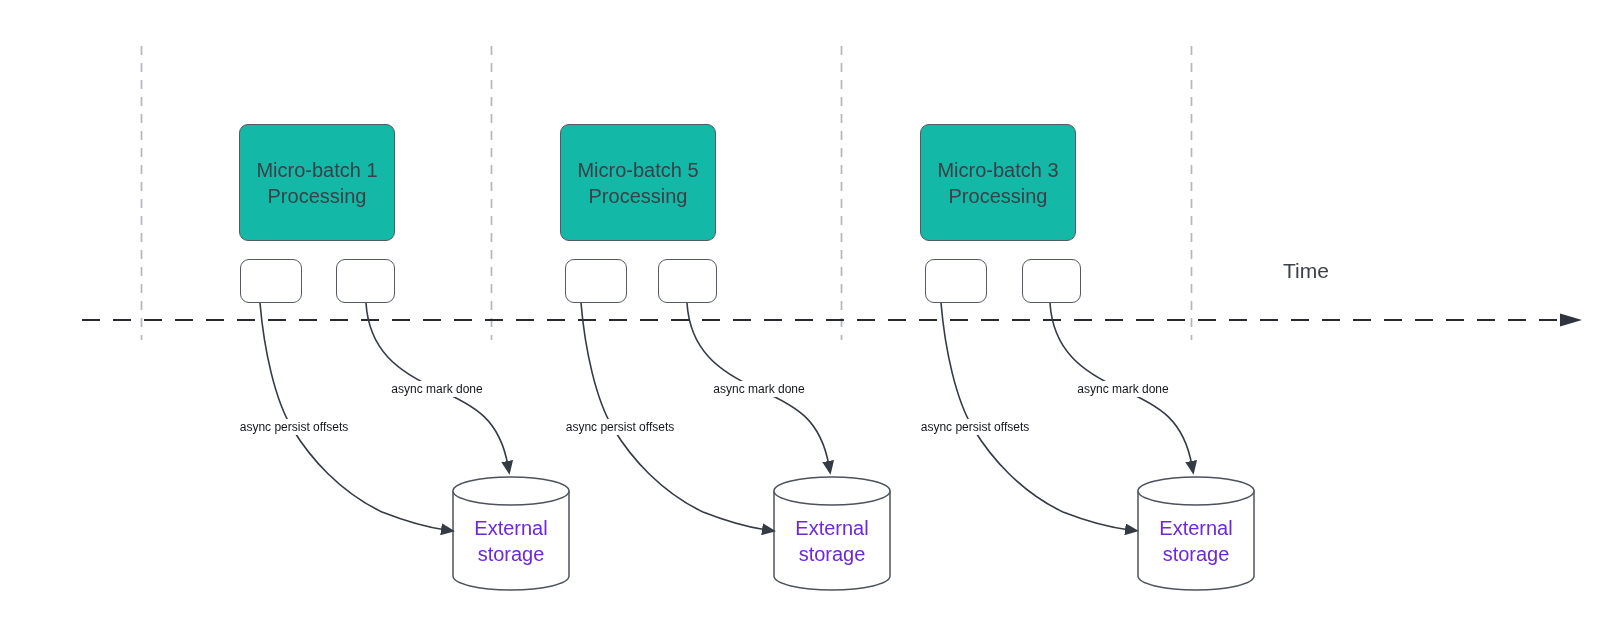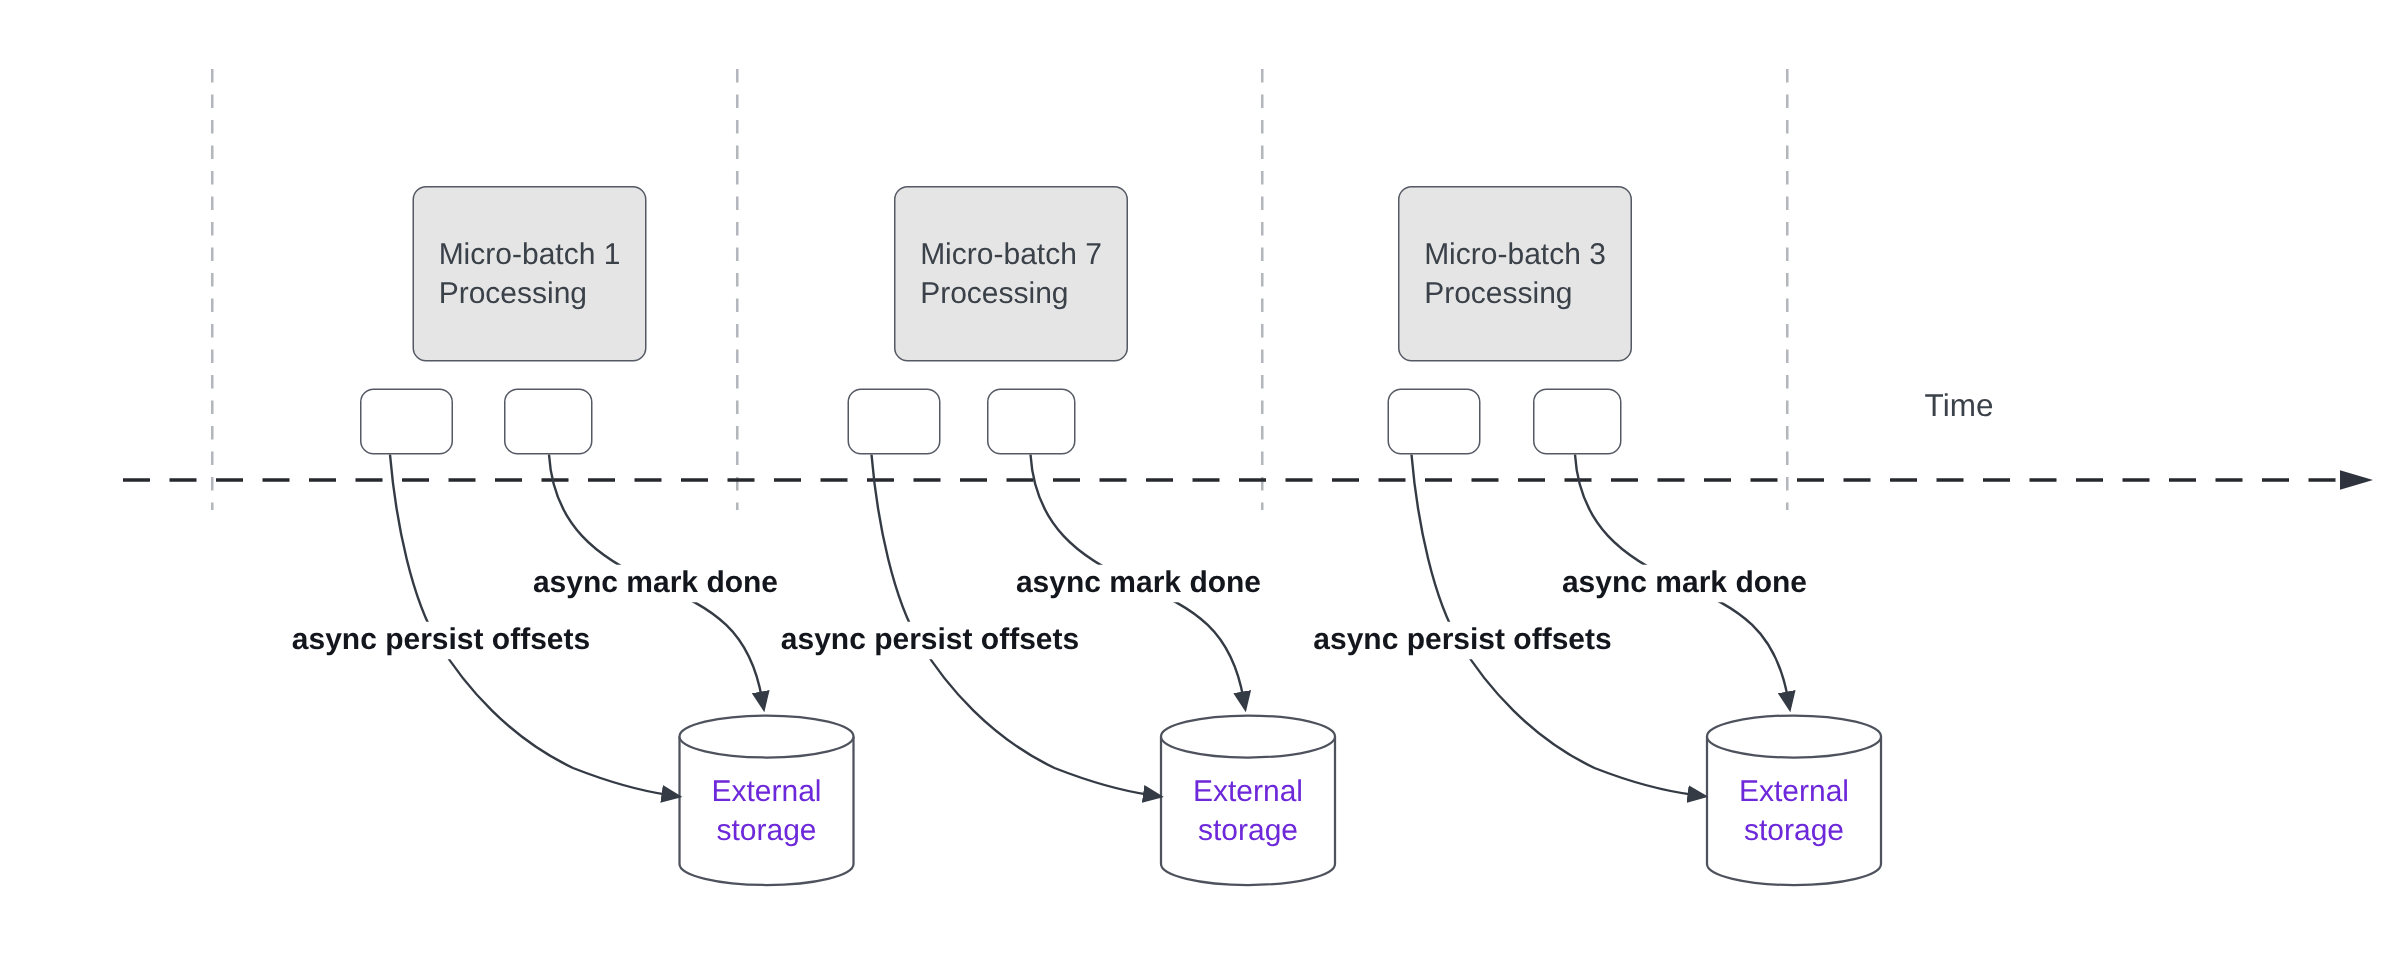--- a/index.html
+++ b/index.html
@@ -11,25 +11,25 @@
     font-family:"Liberation Sans", sans-serif;
     overflow:hidden;
   }
   svg.layer { position:absolute; left:0; top:0; z-index:1; }
 
   .mbox {
     position:absolute;
     width:156px; height:117px;
     border:1.5px solid #545963;
     border-radius:9px;
-    background:#e5e5e5;
+    background:#14b8a6;
     display:flex; align-items:center; justify-content:center;
+    text-align:center;
     z-index:2;
     box-sizing:border-box;
-    margin-left:36px;
   }
   .mbox-text {
     font-size:20px; line-height:26px;
     color:#3b4149;
     white-space:pre-line;
   }
   .sbox {
     position:absolute;
     width:62px; height:44px;
     border:1.5px solid #545963;
@@ -44,22 +44,22 @@
     transform:translate(-50%,-50%);
     text-align:center;
     font-size:20px; line-height:26px;
     color:#6d28d9;
     white-space:pre-line;
     z-index:3;
   }
   .alabel {
     position:absolute;
     transform:translate(-50%,-50%);
-    font-size:20px;
-    font-weight:bold;
+    font-size:12px;
+    font-weight:normal;
     color:#13161c;
     background:#ffffff;
     padding:1px 3px;
     white-space:nowrap;
     z-index:3;
   }
   .time-label {
     position:absolute;
     transform:translate(-50%,-50%);
     font-size:21px;
@@ -111,24 +111,24 @@
       <path d="M 941 303 C 945 350 956 400 973 428 C 991 458 1021 492 1063 512 C 1086 521 1106 527 1130 530" marker-end="url(#ah)"></path>
       <path d="M 1050 303 C 1053 350 1082 372 1121 389 C 1160 406 1184 420 1192 466" marker-end="url(#ah)"></path>
     </g>
   </svg>
 
   <div class="mbox" style="left:239px; top:124px;">
     <div class="mbox-text">Micro-batch 1
 Processing</div>
   </div>
   <div class="mbox" style="left:560px; top:124px;">
-    <div class="mbox-text">Micro-batch 7
+    <div class="mbox-text">Micro-batch 5
 Processing</div>
   </div>
-  <div class="mbox" style="left:896px; top:124px;">
+  <div class="mbox" style="left:920px; top:124px;">
     <div class="mbox-text">Micro-batch 3
 Processing</div>
   </div>
 
   <div class="sbox" style="left:240px; top:259px;"></div>
   <div class="sbox narrow" style="left:336px; top:259px;"></div>
   <div class="sbox" style="left:565px; top:259px;"></div>
   <div class="sbox narrow" style="left:658px; top:259px;"></div>
   <div class="sbox" style="left:925px; top:259px;"></div>
   <div class="sbox narrow" style="left:1022px; top:259px;"></div>

